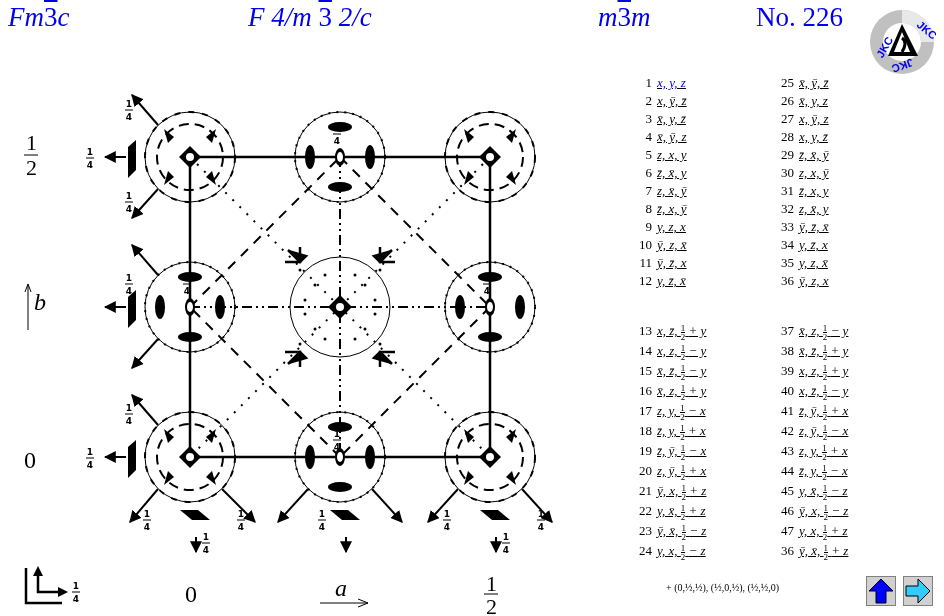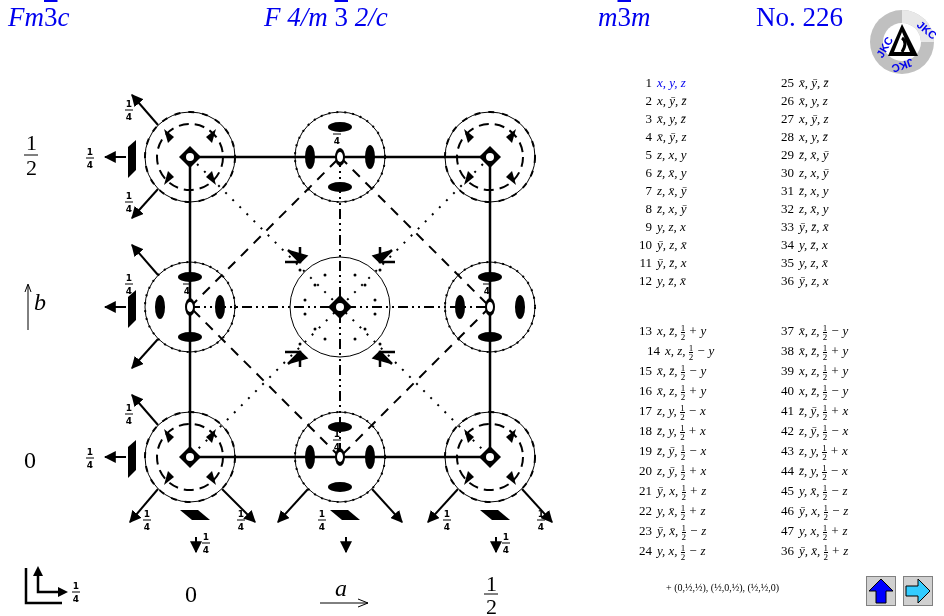--- a/index.html
+++ b/index.html
@@ -1,27 +1,27 @@
 <!DOCTYPE html>
 <html><head>
 <meta charset="utf-8">
 <style>
   html, body { margin:0; padding:0; background:#ffffff; }
   body { width:944px; height:616px; position:relative; overflow:hidden; font-family:"Liberation Serif", "DejaVu Serif", serif; }
   .hdr { position:absolute; top:2px; color:#0000ee; font-size:27px; font-family:"Liberation Serif", serif; white-space:nowrap; }
   .hdr i { }
   .ov { text-decoration:overline; }
   #hm-sym { left:8px; }
-  #full-sym { left:264px; }
+  #full-sym { left:248px; }
   #pg-sym { left:598px; }
   #sg-num { left:744px;margin-left:12px; }
   #logo { position:absolute; left:868px; top:8px; width:68px; height:68px; }
   #diagram { position:absolute; left:0; top:60px; width:600px; height:556px; }
   #ops { position:absolute; left:630px; top:74px; width:300px; font-size:13px; }
-  .op { position:absolute; white-space:nowrap; height:18px; line-height:18px; }
+  .op { position:absolute; white-space:nowrap; height:18px; line-height:18px;text-decoration:underline; }
   .op .num { display:inline-block; width:22px; text-align:right; margin-right:5px; }
   .op .coord { font-style:italic; }
   .op.first .coord { color:#0000ee; }
   .sf { display:inline-block; font-size:9px; line-height:8px; text-align:center; vertical-align:middle; font-style:normal; }
   .sf span { display:block; }
   .sf .n { border-bottom:1px solid #000; }
   #centering { position:absolute; left:666px; top:582px; font-size:10px; white-space:nowrap; }
   .navbtn { position:absolute; top:576px; width:30px; height:30px; background:#d0d0d0; border:1px solid #808080; box-sizing:border-box; cursor:pointer; }
   #up-btn { left:866px; }
   #next-btn { left:903px; }
@@ -296,21 +296,21 @@
   <div class="op" style="left:0;top:54px"><span class="num">4</span><span class="coord">x̄, ȳ, z</span></div>
   <div class="op" style="left:0;top:72px"><span class="num">5</span><span class="coord">z, x, y</span></div>
   <div class="op" style="left:0;top:90px"><span class="num">6</span><span class="coord">z̄, x̄, y</span></div>
   <div class="op" style="left:0;top:108px"><span class="num">7</span><span class="coord">z, x̄, ȳ</span></div>
   <div class="op" style="left:0;top:126px"><span class="num">8</span><span class="coord">z̄, x, ȳ</span></div>
   <div class="op" style="left:0;top:144px"><span class="num">9</span><span class="coord">y, z, x</span></div>
   <div class="op" style="left:0;top:162px"><span class="num">10</span><span class="coord">ȳ, z, x̄</span></div>
   <div class="op" style="left:0;top:180px"><span class="num">11</span><span class="coord">ȳ, z̄, x</span></div>
   <div class="op" style="left:0;top:198px"><span class="num">12</span><span class="coord">y, z̄, x̄</span></div>
   <div class="op" style="left:0;top:248px"><span class="num">13</span><span class="coord">x, z̄, </span><span class="sf"><span class="n">1</span><span>2</span></span> <span class="coord">+ y</span></div>
-  <div class="op" style="left:8px;top:268px"><span class="num">14</span><span class="coord">x, z, </span><span class="sf"><span class="n">1</span><span>2</span></span> <span class="coord">− y</span></div>
+  <div class="op" style="left:0;top:268px"><span class="num">14</span><span class="coord">x, z, </span><span class="sf"><span class="n">1</span><span>2</span></span> <span class="coord">− y</span></div>
   <div class="op" style="left:0;top:288px"><span class="num">15</span><span class="coord">x̄, z̄, </span><span class="sf"><span class="n">1</span><span>2</span></span> <span class="coord">− y</span></div>
   <div class="op" style="left:0;top:308px"><span class="num">16</span><span class="coord">x̄, z, </span><span class="sf"><span class="n">1</span><span>2</span></span> <span class="coord">+ y</span></div>
   <div class="op" style="left:0;top:328px"><span class="num">17</span><span class="coord">z, y, </span><span class="sf"><span class="n">1</span><span>2</span></span> <span class="coord">− x</span></div>
   <div class="op" style="left:0;top:348px"><span class="num">18</span><span class="coord">z̄, y, </span><span class="sf"><span class="n">1</span><span>2</span></span> <span class="coord">+ x</span></div>
   <div class="op" style="left:0;top:368px"><span class="num">19</span><span class="coord">z̄, ȳ, </span><span class="sf"><span class="n">1</span><span>2</span></span> <span class="coord">− x</span></div>
   <div class="op" style="left:0;top:388px"><span class="num">20</span><span class="coord">z, ȳ, </span><span class="sf"><span class="n">1</span><span>2</span></span> <span class="coord">+ x</span></div>
   <div class="op" style="left:0;top:408px"><span class="num">21</span><span class="coord">ȳ, x, </span><span class="sf"><span class="n">1</span><span>2</span></span> <span class="coord">+ z</span></div>
   <div class="op" style="left:0;top:428px"><span class="num">22</span><span class="coord">y, x̄, </span><span class="sf"><span class="n">1</span><span>2</span></span> <span class="coord">+ z</span></div>
   <div class="op" style="left:0;top:448px"><span class="num">23</span><span class="coord">ȳ, x̄, </span><span class="sf"><span class="n">1</span><span>2</span></span> <span class="coord">− z</span></div>
   <div class="op" style="left:0;top:468px"><span class="num">24</span><span class="coord">y, x, </span><span class="sf"><span class="n">1</span><span>2</span></span> <span class="coord">− z</span></div>

